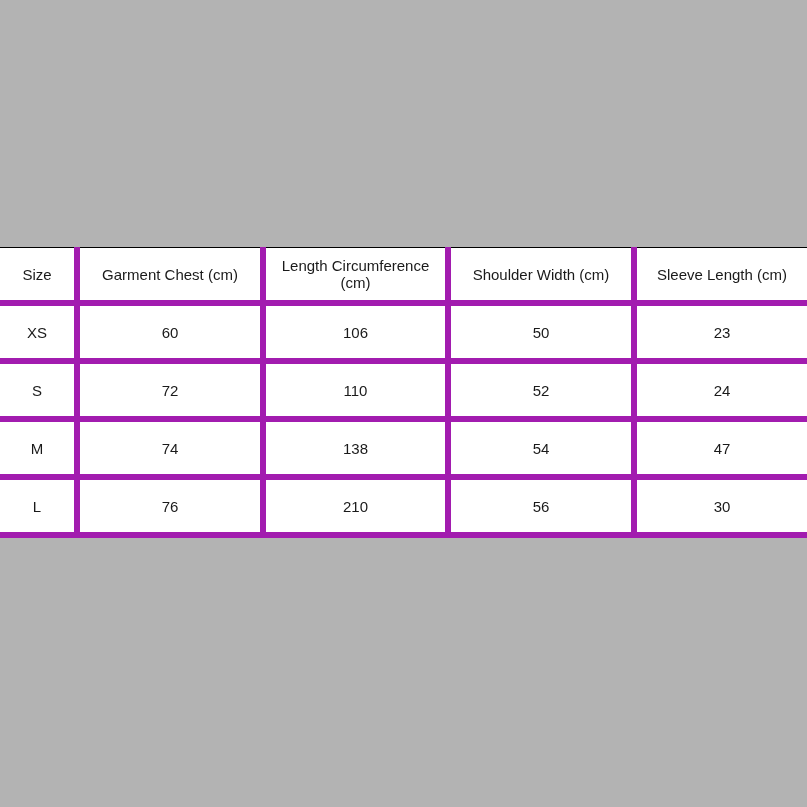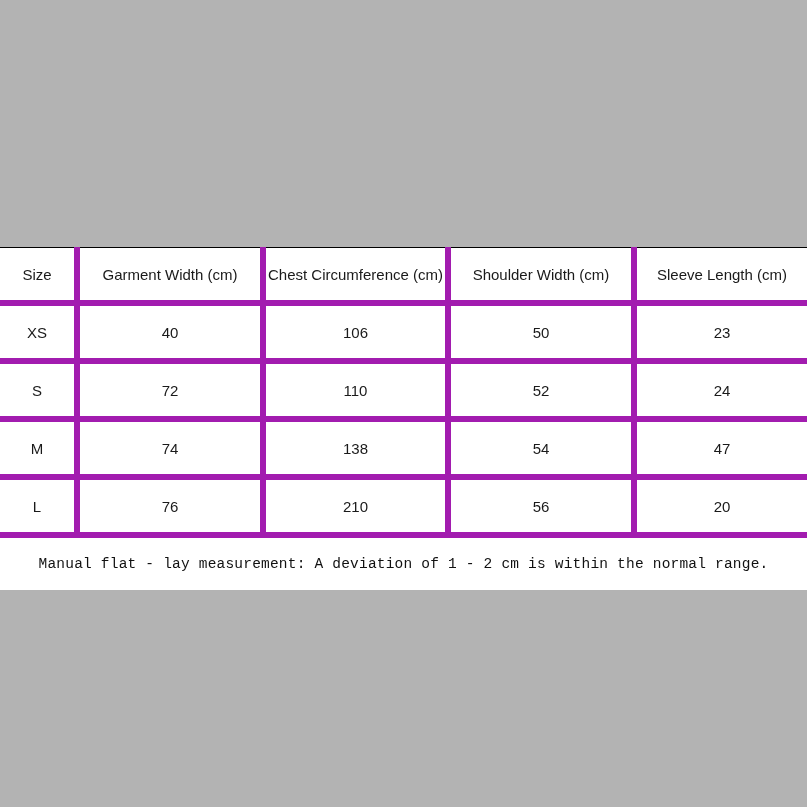--- a/index.html
+++ b/index.html
@@ -92,30 +92,30 @@
       <colgroup>
         <col class="col-size">
         <col class="col-2">
         <col class="col-3">
         <col class="col-4">
         <col class="col-5">
       </colgroup>
       <thead>
         <tr class="header-row">
           <th>Size</th>
-          <th>Garment Width (cm)</th>
-          <th>Chest Circumference (cm)</th>
+          <th>Garment Chest (cm)</th>
+          <th>Length Circumference (cm)</th>
           <th>Shoulder Width (cm)</th>
           <th>Sleeve Length (cm)</th>
         </tr>
       </thead>
       <tbody>
         <tr class="body-row">
           <td>XS</td>
-          <td>40</td>
+          <td>60</td>
           <td>106</td>
           <td>50</td>
           <td>23</td>
         </tr>
         <tr class="body-row">
           <td>S</td>
           <td>72</td>
           <td>110</td>
           <td>52</td>
           <td>24</td>
@@ -125,22 +125,21 @@
           <td>74</td>
           <td>138</td>
           <td>54</td>
           <td>47</td>
         </tr>
         <tr class="body-row">
           <td>L</td>
           <td>76</td>
           <td>210</td>
           <td>56</td>
-          <td>20</td>
+          <td>30</td>
         </tr>
       </tbody>
     </table>
 
-    <div class="note">Manual flat - lay measurement: A deviation of 1 - 2 cm is within the normal range.</div>
 
   </div>
 
 </div>
 
 </body></html>

